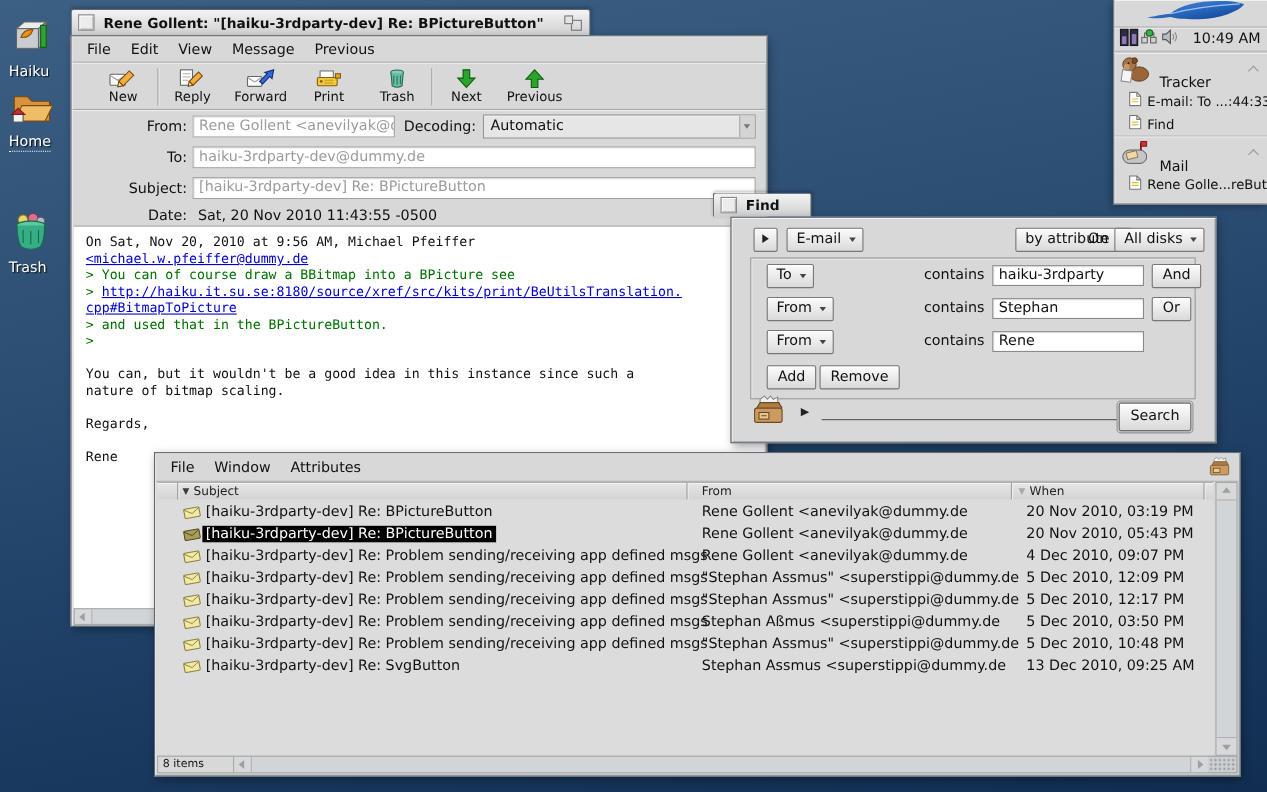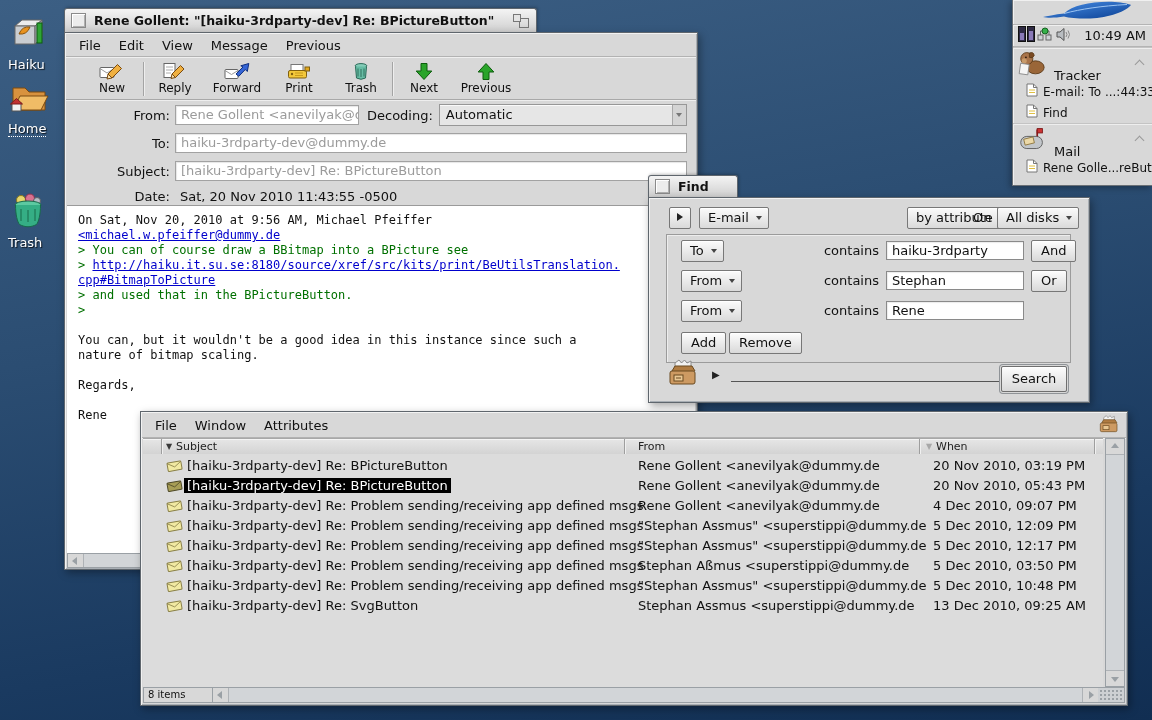--- a/index.html
+++ b/index.html
@@ -287,21 +287,21 @@
         <div class="sb-track"></div>
       </div>
     </div>
   </div>
 
   <div class="window" style="left:648px;top:175px;width:442px;height:228px;z-index:20;">
     <div class="tab" style="left:0;top:0;width:90px;height:22px;">
       <div class="closebox"></div>
       <div class="tab-title">Find</div>
     </div>
-    <div class="win-body" id="find-body" style="left:0;top:22px;width:442px;height:206px;">
+    <div class="win-body" id="find-body" style="left:16px;top:22px;width:442px;height:206px;">
       <div class="mini-btn" style="left:20px;top:9px;"></div>
       <div class="popup" style="left:50px;top:9px;">E-mail</div>
       <div class="popup" style="left:214px;top:9px;margin-left:44px;">by attribute</div>
       <span style="position:absolute;left:324px;top:12px;">On</span>
       <div class="popup" style="left:348px;top:9px;">All disks</div>
       <div class="groupbox" style="left:17px;top:36px;width:403px;height:127px;"></div>
 
       <div class="hbutton" style="left:32px;top:134px;">Add</div>
       <div class="hbutton" style="left:80px;top:134px;">Remove</div>
       <span style="position:absolute;left:18px;top:161px;"><svg width="32" height="30" viewBox="0 0 32 30">

